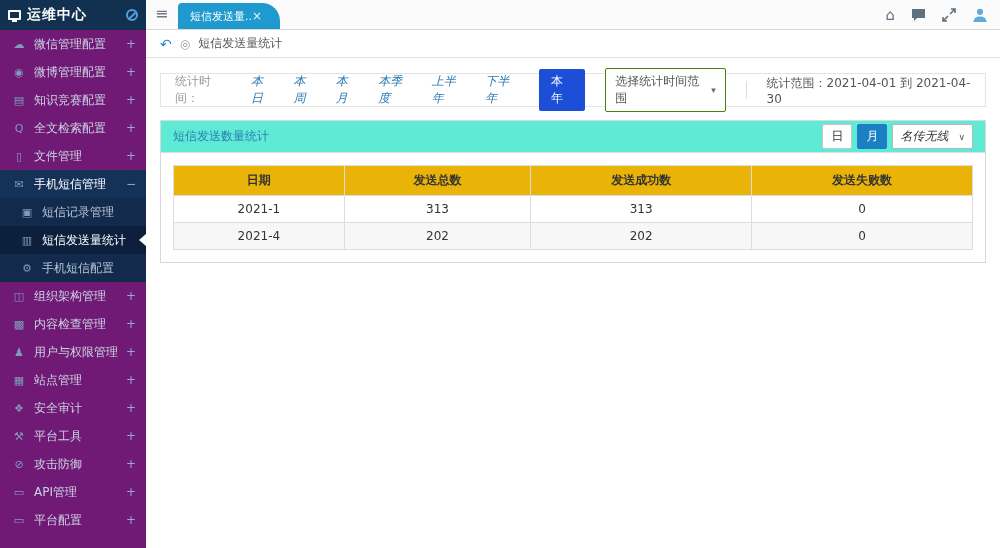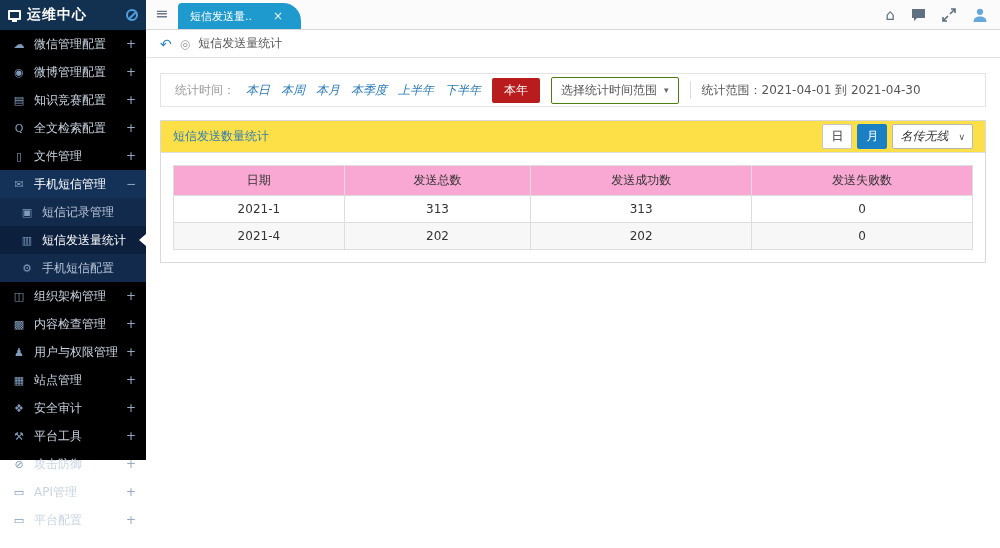--- a/index.html
+++ b/index.html
@@ -2,21 +2,21 @@
 <html><head>
 <meta charset="utf-8">
 <style>
   * { box-sizing: border-box; margin: 0; padding: 0; }
   html,body { width:1000px; height:548px; overflow:hidden; }
   body {
     font-family: "DejaVu Sans", "Liberation Sans", sans-serif;
     font-size: 12px; color:#333; background:#fff; position:relative;
   }
   
-  .sidebar { position:absolute; left:0; top:0; width:146px; height:460px; background:#000000; }
+  .sidebar { position:absolute; left:0; top:0; width:146px; height:548px; background:#701a75; }
   .sidebar-header { height:30px; display:flex; align-items:center; gap:6px; padding:0 8px; background:#12304f; }
   .monitor-icon { width:13px; height:10px; border:2px solid #fff; border-radius:1px; position:relative; flex:0 0 auto; }
   .monitor-icon::after { content:""; position:absolute; left:2px; right:2px; bottom:-4px; height:2px; background:#fff; }
   .sidebar-title { color:#fff; font-size:14px; font-weight:bold; letter-spacing:1px; }
   .collapse-circle { margin-left:auto; width:12px; height:12px; border:2px solid #4d9fe0; border-radius:50%; position:relative; cursor:pointer; }
   .collapse-circle::after { content:""; position:absolute; left:-1px; top:4px; width:10px; height:2px; background:#4d9fe0; transform:rotate(-45deg); }
   .menu-item, .submenu-item {
     height:28px; display:flex; align-items:center; gap:8px; padding:0 10px 0 12px;
     color:#c9d4e2; cursor:pointer; position:relative;
   }
@@ -32,54 +32,54 @@
   .submenu-item.active::after {
     content:""; position:absolute; right:0; top:50%; margin-top:-6px; width:0; height:0;
     border-top:6px solid transparent; border-bottom:6px solid transparent; border-right:7px solid #fff;
   }
   
   .main { position:absolute; left:146px; top:0; width:854px; height:548px; background:#fff; }
   .topbar { height:30px; background:#fbfbfb; border-bottom:1px solid #d8d8d8; position:relative; display:flex; align-items:flex-end; }
   .menu-toggle { position:absolute; left:9px; top:6px; font-size:16px; color:#6b7c8d; cursor:pointer; line-height:1; }
   .tab {
     margin-left:32px; height:26px; background:#1e9ace; color:#fff;
-    border-radius:4px 18px 0 0; display:flex; align-items:center; gap:21px;
+    border-radius:4px 18px 0 0; display:flex; align-items:center; gap:0;
     padding:0 18px 0 12px; font-size:11px; cursor:pointer;
   }
   .tab-close { font-size:12px; opacity:.9; cursor:pointer; }
   .topbar-right { position:absolute; right:12px; top:0; height:30px; display:flex; align-items:center; gap:16px; }
   .tb-icon { color:#5f7080; font-size:15px; line-height:1; cursor:pointer; display:flex; align-items:center; }
   
   .breadcrumb { height:28px; border-bottom:1px solid #e3e3e3; display:flex; align-items:center; gap:8px; padding:0 14px; background:#fff; }
   .bc-back { color:#2a85c8; font-size:14px; cursor:pointer; }
   .bc-eye { color:#999; font-size:12px; }
   .bc-title { color:#555; }
   
   .content { padding:15px 14px; }
-  .filter-strip { border:1px solid #e4e4e4; height:34px; display:flex; align-items:center; gap:11px; padding:0 14px; }
+  .filter-strip { border:1px solid #e4e4e4; height:34px; display:flex; align-items:center; gap:20px; padding:0 14px; }
   .filter-label { color:#999; }
   .filter-link { color:#2a7ab5; text-decoration:none; cursor:pointer;font-style:italic; }
-  .filter-active { background:#b91c1c; color:#fff; padding:4px 12px; border-radius:2px; cursor:pointer; }
+  .filter-active { background:#1d4ed8; color:#fff; padding:4px 12px; border-radius:2px; cursor:pointer; }
   .range-btn { display:inline-flex; align-items:center; gap:7px; border:1px solid #4d7c0f; border-radius:2px; padding:4px 9px; color:#555; background:#fff; cursor:pointer; }
   .caret { font-size:9px; color:#666; }
   .vdiv { width:1px; height:18px; background:#ddd; }
   .range-text { color:#555; }
   
   .panel { border:1px solid #d9d9d9; margin-top:13px; }
-  .panel-header { height:32px; background:#fde047; border-bottom:1px solid #ddd; display:flex; align-items:center; padding:0 12px;text-align:center; }
+  .panel-header { height:32px; background:#5eead4; border-bottom:1px solid #ddd; display:flex; align-items:center; padding:0 12px;text-align:center; }
   .panel-title { color:#2f7cb5; }
   .panel-controls { margin-left:auto; display:flex; align-items:center; gap:5px; }
   .unit-btn { border:1px solid #c6c6c6; background:#fff; color:#333; border-radius:2px; padding:3px 8px; cursor:pointer; }
   .unit-btn.active { background:#1b7fc4; border-color:#1b7fc4; color:#fff; }
   .channel-select { display:inline-flex; align-items:center; justify-content:space-between; gap:10px; border:1px solid #b7b7b7; border-radius:2px; padding:3px 7px; min-width:72px; background:#fff; cursor:pointer;font-style:italic; }
   .sel-caret { font-size:9px; color:#555; }
   .panel-body { padding:12px; }
   table { width:100%; border-collapse:collapse; }
   th, td { border:1px solid #ddd; text-align:center; padding:6px 8px; font-size:12px; color:#333; }
-  th { font-weight:normal; background:#f9a8d4; }
+  th { font-weight:bold; background:#eab308; }
   tbody tr:nth-child(even) { background:#f7f7f7; }
 </style>
 </head>
 <body>
 
 <aside class="sidebar">
   <div class="sidebar-header">
     <span class="monitor-icon"></span>
     <span class="sidebar-title">运维中心</span>
     <span class="collapse-circle"></span>

